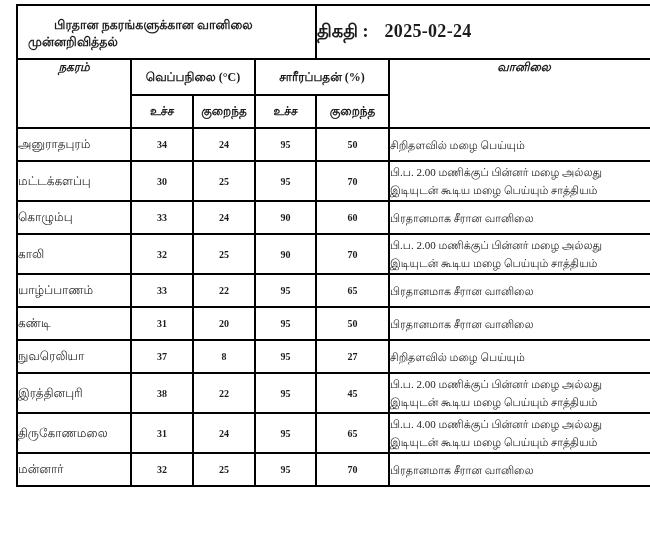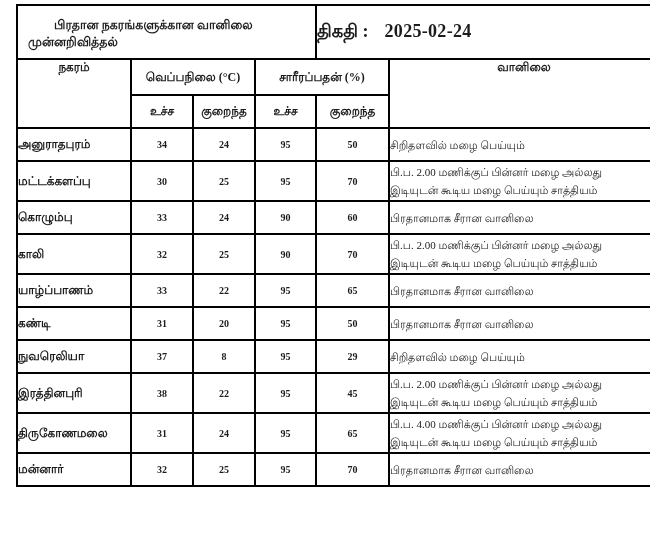--- a/index.html
+++ b/index.html
@@ -53,26 +53,27 @@
   tr.hdr-row2 { height: 33px; }
   td.hdr {
     font-weight: bold;
     font-size: 12px;
     text-align: center;
     vertical-align: middle;
   }
   td.hdr-span {
     vertical-align: top;
     padding-top: 11px;
+    font-style: italic;
   }
   
   tr.data-row { height: 33px; }
   tr.data-row.tall { height: 40px; }
   td.city-cell {
-    font-weight: bold;
+    font-weight: normal;
     font-size: 12px;
     text-align: left;
     padding-left: 8px;
     vertical-align: middle;
     margin-top: 29px;
   }
   td.num-cell {
     font-weight: bold;
     font-size: 10px;
     text-align: center;
@@ -183,21 +184,21 @@
     <td class="num-cell">50</td>
     <td class="weather-cell">
             <div>பிரதானமாக சீரான வானிலை</div>
           </td>
   </tr>
         <tr class="data-row">
     <td class="city-cell">நுவரெலியா</td>
     <td class="num-cell">37</td>
     <td class="num-cell">8</td>
     <td class="num-cell">95</td>
-    <td class="num-cell">29</td>
+    <td class="num-cell">27</td>
     <td class="weather-cell">
             <div>சிறிதளவில் மழை பெய்யும்</div>
           </td>
   </tr>
         <tr class="data-row tall">
     <td class="city-cell">இரத்தினபுரி</td>
     <td class="num-cell">38</td>
     <td class="num-cell">22</td>
     <td class="num-cell">95</td>
     <td class="num-cell">45</td>

